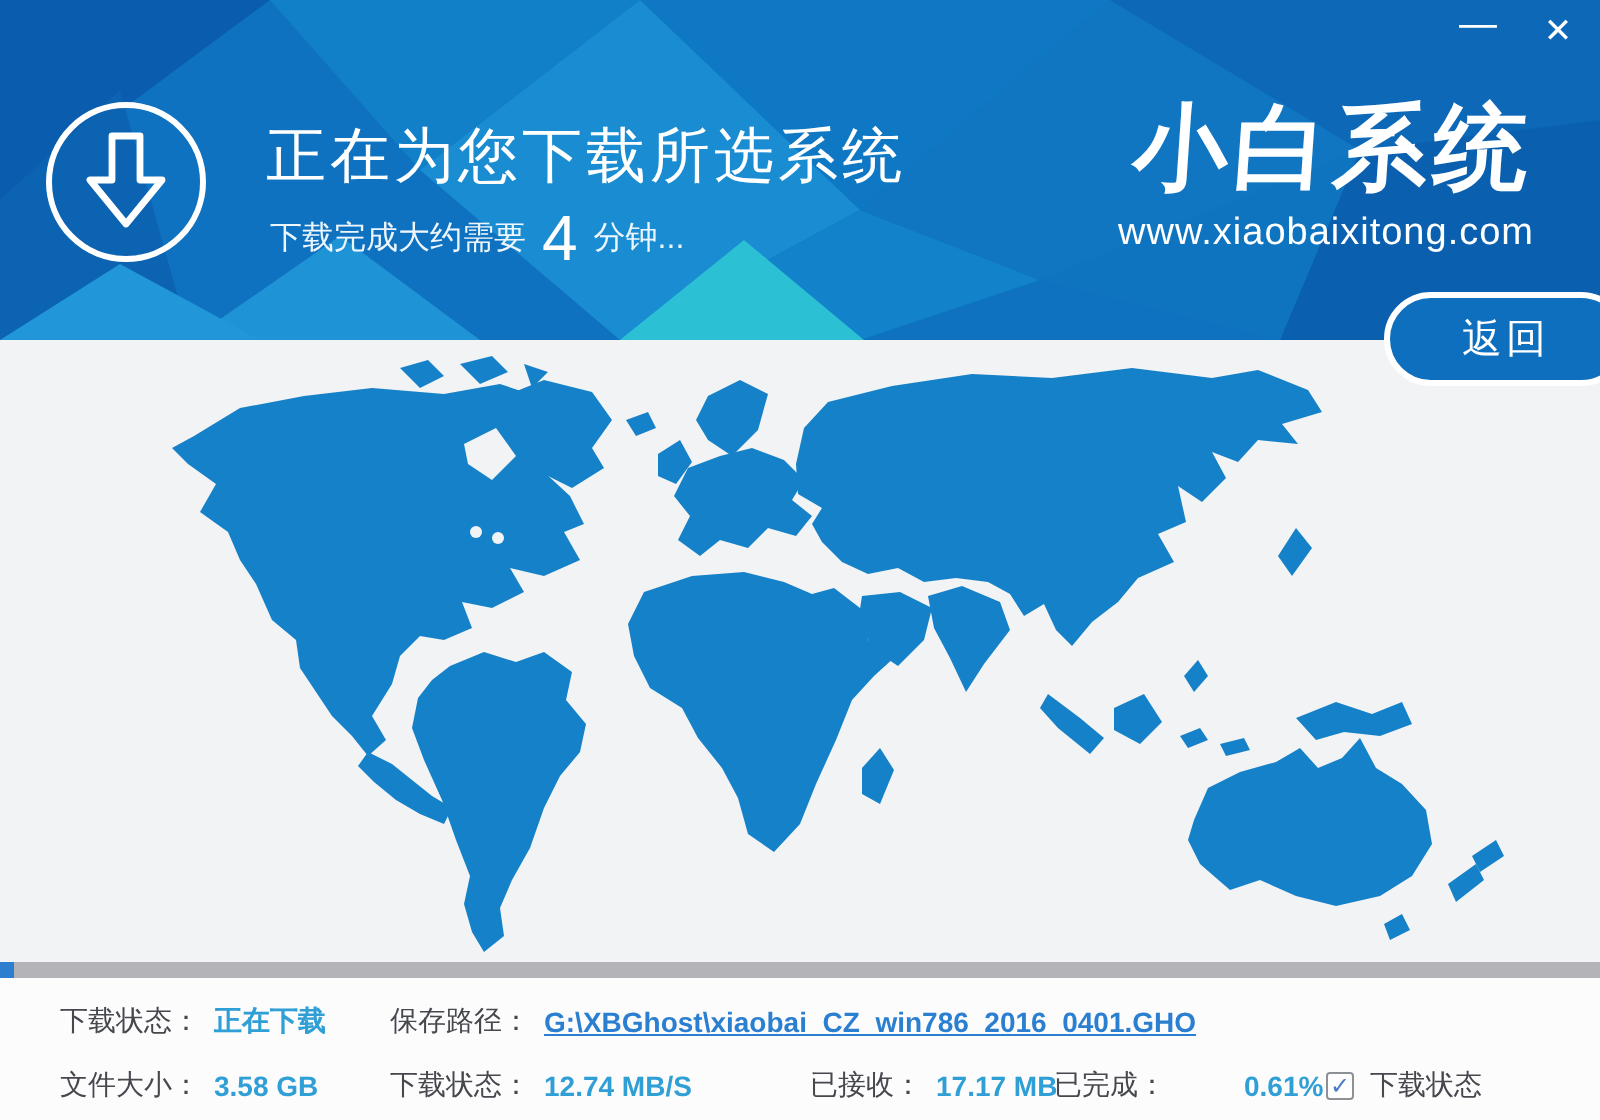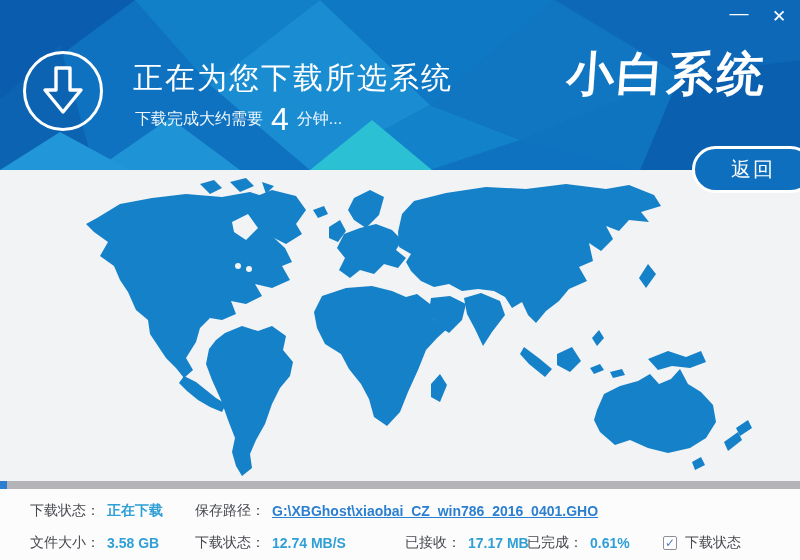--- a/index.html
+++ b/index.html
@@ -45,21 +45,21 @@
   .progress{position:absolute;left:0;top:481px;width:800px;height:8px;background:var(--progress-track);}
   .progress .fill{height:100%;background:var(--progress-fill);width:0.61%;min-width:7px;}
 
   
   .statusbar{position:absolute;left:0;top:489px;width:800px;height:78px;background:#fcfcfd;font-size:14px;}
   .sgroup{position:absolute;white-space:nowrap;display:flex;align-items:center;}
   .slabel{color:var(--label-gray);}
   .svalue{color:var(--value-blue);font-weight:bold;margin-left:7px;}
   .slink{color:var(--link-blue);text-decoration:underline;margin-left:7px;cursor:pointer;font-weight:bold;}
   .r1{top:13px;} .r2{top:45px;}
-  .c1{left:30px;} .c2{left:195px;} .c3{left:405px;} .c4{left:527px;} .c5{left:663px;}
+  .c1{left:30px;} .c2{left:195px;} .c3{left:405px;} .c4{left:527px;gap:32px;} .c5{left:663px;}
   .checkbox{width:14px;height:14px;background:#fff;border:1px solid #8d9196;border-radius:2px;
             display:inline-flex;align-items:center;justify-content:center;font-size:12px;color:#4a7bc8;
             margin-right:8px;cursor:pointer;}
   .checkbox.checked::after{content:"✓";font-weight:bold;line-height:1;}
 </style>
 </head>
 <body>
 
 <div class="window">
 
@@ -95,20 +95,21 @@
     <div class="h-title">正在为您下载所选系统</div>
 
     <div class="h-sub">
       <span>下载完成大约需要</span>
       <span class="big-num">4</span>
       <span>分钟...</span>
     </div>
 
     <div class="logo-wrap">
       <div class="logo">小白系统</div>
+      <div class="website">www.xiaobaixitong.com</div>
     </div>
   </div>
 
   <div class="back-btn">返回</div>
 
   <div class="canvas">
     <svg width="800" height="312" viewBox="0 0 800 312">
 
       <polygon class="land" points="97,48 120,34 152,28 186,24 222,27 250,22 268,28 262,40 275,38 270,50 282,58 272,66 285,78 292,92 282,96 290,110 272,118 255,114 262,126 246,134 231,131 236,144 222,150 210,148 200,158 196,172 186,188 193,200 184,208 176,198 166,188 158,176 150,164 148,150 136,140 128,122 120,110 114,96 100,86 108,72 94,62 86,54"></polygon>
 

